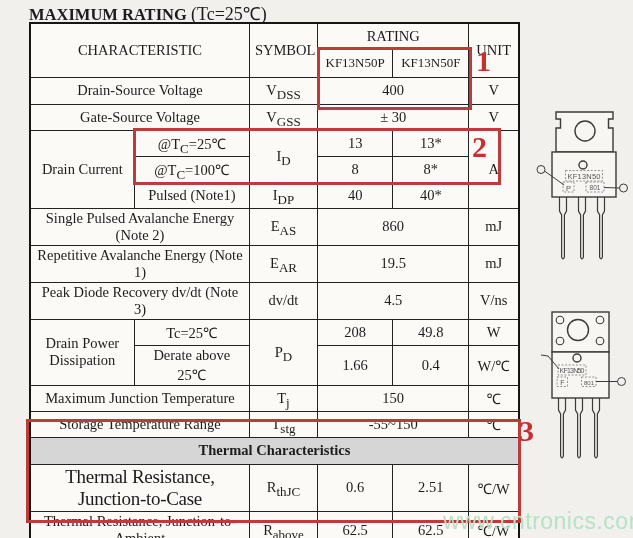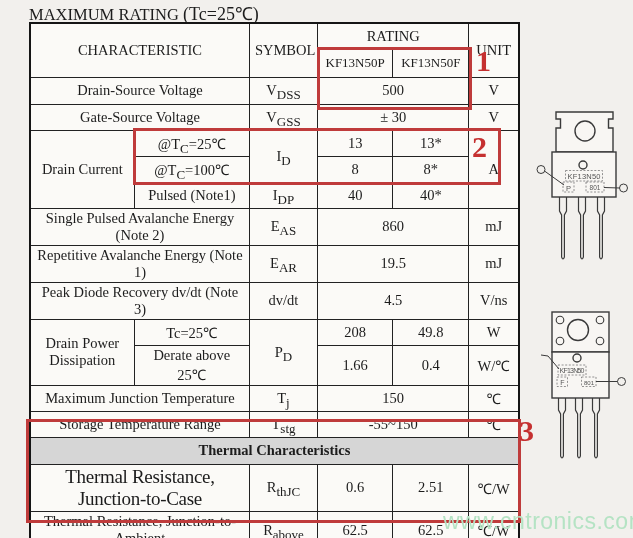--- a/index.html
+++ b/index.html
@@ -4,21 +4,21 @@
 <style>
   html,body{margin:0;padding:0;}
   body{background:#e8e6e3;font-family:"Liberation Serif", serif;}
   .stage{
     position:relative;width:633px;height:538px;overflow:hidden;
     background:#f2f0ed;color:#1c1c1c;
   }
   .page-title{
     position:absolute;left:29px;top:1px;font-size:16.5px;white-space:nowrap;
   }
-  .page-title .t-main{font-weight:normal;}
+  .page-title .t-main{font-weight:bold;}
   .page-title .t-cond{font-weight:normal;font-size:18px;}
 
   table.ds{
     position:absolute;left:29px;top:22px;
     border-collapse:collapse;table-layout:fixed;width:491px;
     font-size:14.5px;background:#fbfaf7;
     border:2px solid #151515;
   }
   table.ds td{
     border:1px solid #222;padding:1px 5px;vertical-align:middle;
@@ -82,21 +82,21 @@
         <td rowspan="2">UNIT</td>
       </tr>
       <tr class="r28 models">
         <td>KF13N50P</td>
         <td>KF13N50F</td>
       </tr>
 
       <tr class="r27">
         <td colspan="2" class="left">Drain-Source Voltage</td>
         <td><span>V</span><sub>DSS</sub></td>
-        <td colspan="2">500</td>
+        <td colspan="2">400</td>
         <td>V</td>
       </tr>
 
       <tr class="r26">
         <td colspan="2" class="left">Gate-Source Voltage</td>
         <td><span>V</span><sub>GSS</sub></td>
         <td colspan="2">± 30</td>
         <td>V</td>
       </tr>
 

